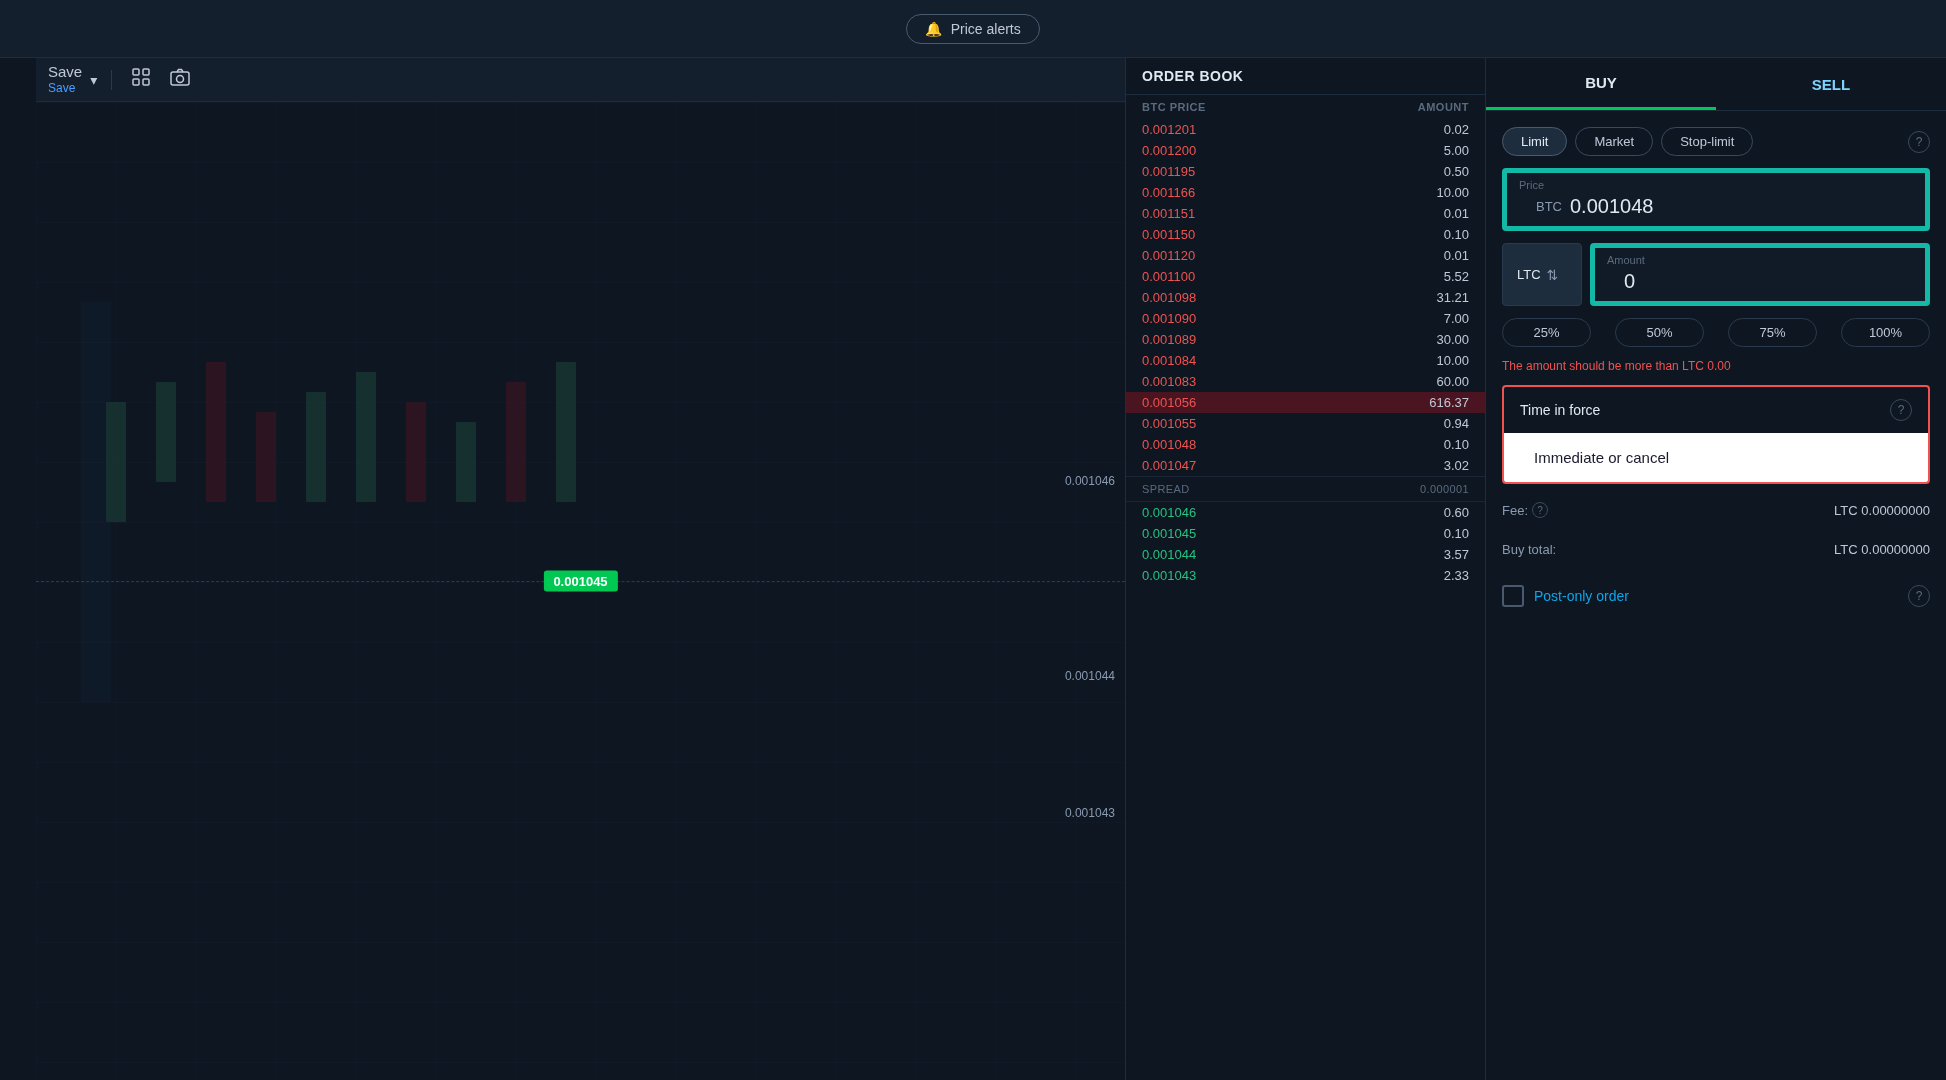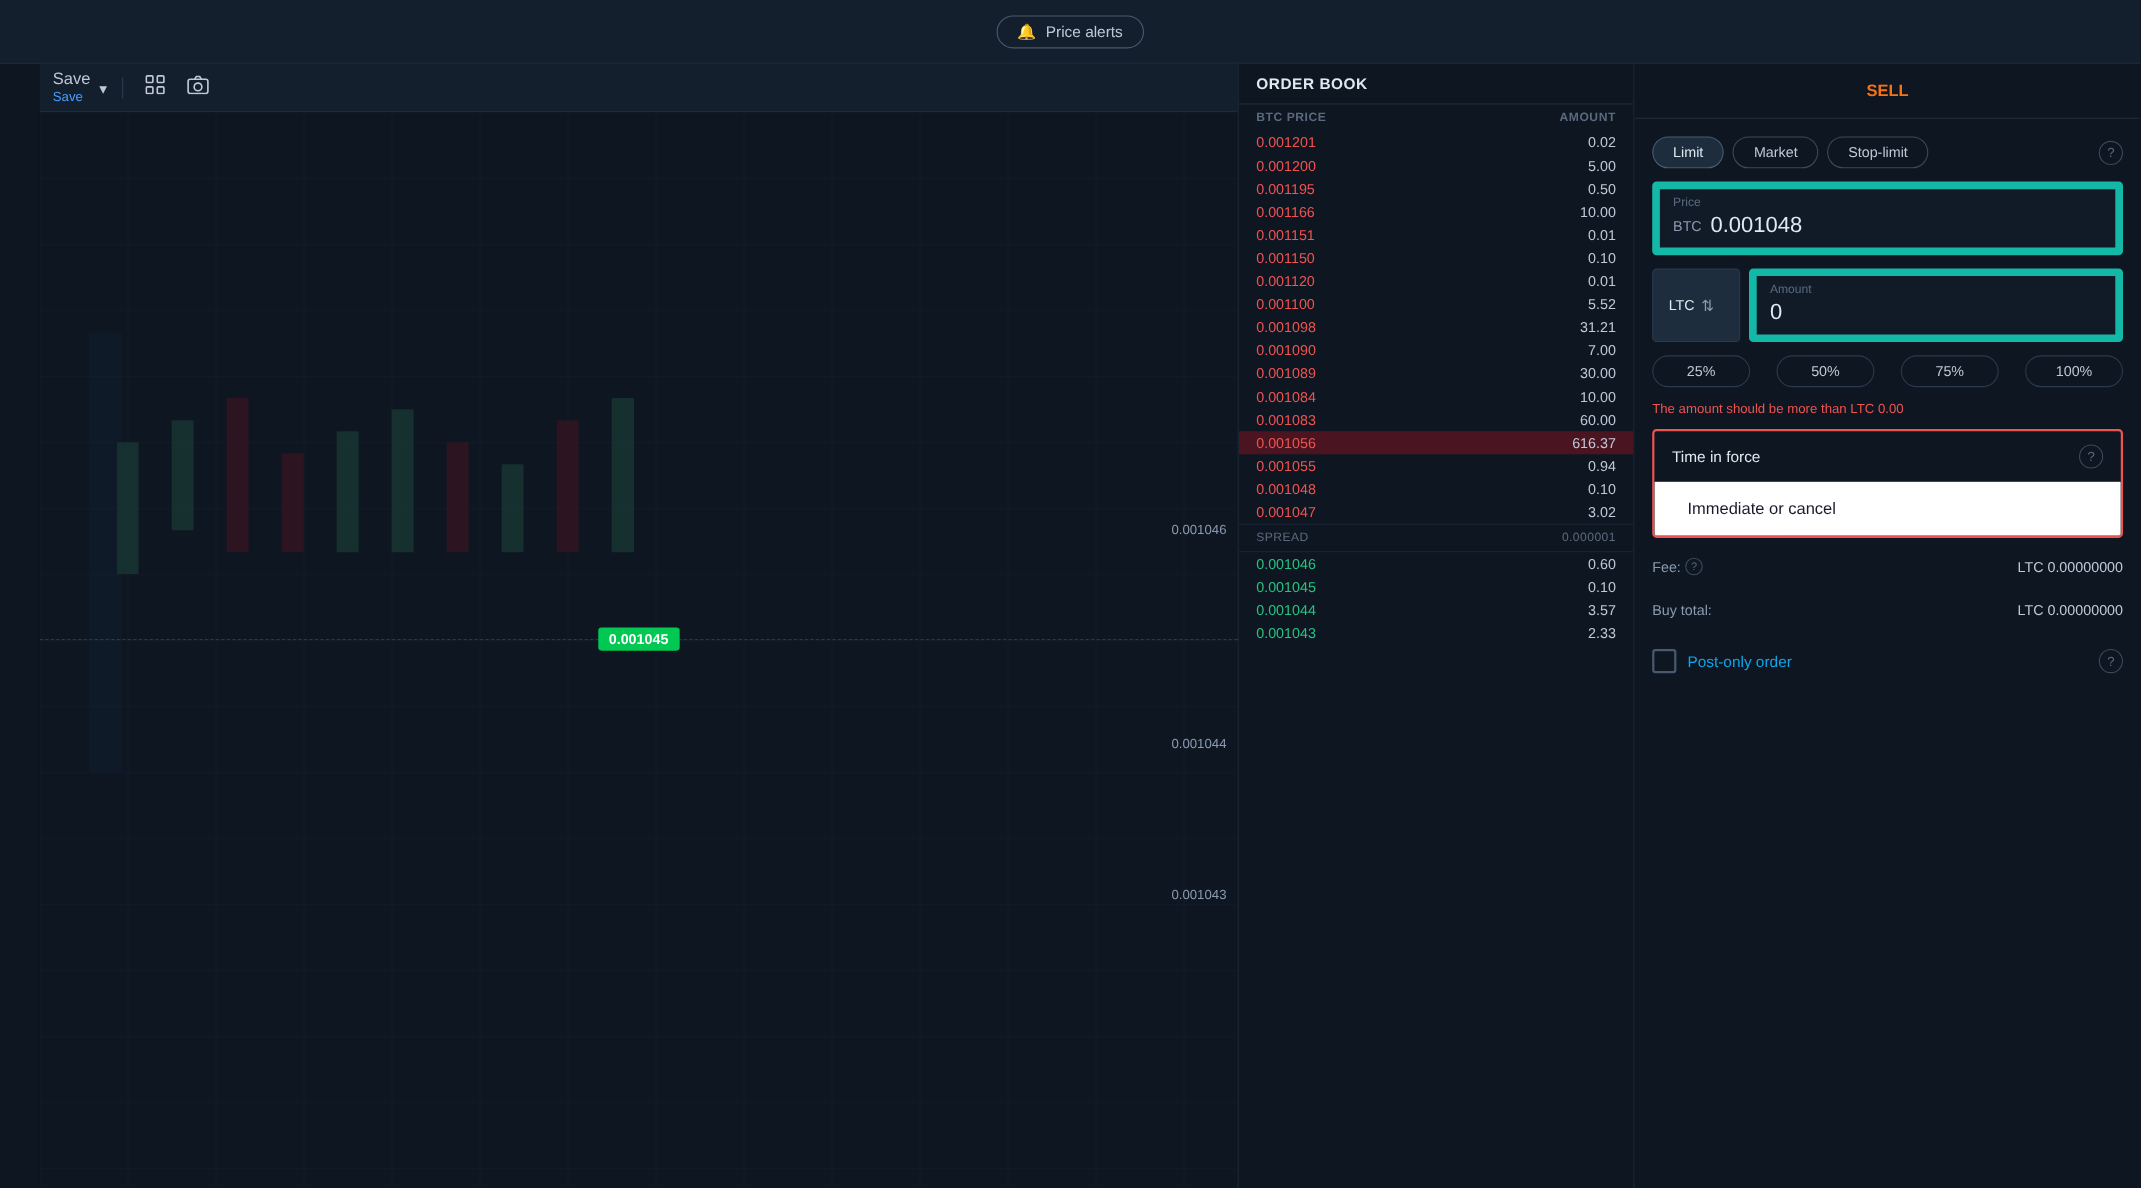--- a/index.html
+++ b/index.html
@@ -217,21 +217,21 @@
       cursor: pointer;
       background: none;
       border: none;
       color: #5a6a7e;
     }
     .tab-btn.active-buy {
       color: #e0e8f0;
       border-bottom: 3px solid #00c853;
     }
     .tab-btn.active-sell {
-      color: #f97316;
+      color: #7dd3fc;
     }
 
     .order-form {
       padding: 16px;
       display: flex;
       flex-direction: column;
       gap: 12px;
       flex: 1;
     }
 
@@ -263,23 +263,23 @@
       align-items: center;
       justify-content: center;
       color: #5a6a7e;
       font-size: 12px;
       cursor: pointer;
       margin-left: auto;
     }
 
     .input-group {
       position: relative;
-      border: 7px solid #14b8a6;
+      border: 5px solid #14b8a6;
       border-radius: 4px;
-      padding: 8px 12px;
+      padding: 8px 29px;
       background: #111b28;
     }
     .input-label {
       font-size: 11px;
       color: #5a6a7e;
       position: absolute;
       top: 6px;
       left: 12px;
     }
     .input-row {
@@ -598,20 +598,21 @@
         <div class="order-row">
           <span class="price-green">0.001043</span>
           <span class="amount-val">2.33</span>
         </div>
       </div>
   </div>
 
   <div class="right-panel">
 
     <div class="buy-sell-tabs">
+      <button class="tab-btn active-buy">BUY</button>
       <button class="tab-btn active-sell">SELL</button>
     </div>
 
     <div class="order-form">
 
       <div class="order-type-row">
         <button class="order-type-btn active">Limit</button>
         <button class="order-type-btn">Market</button>
         <button class="order-type-btn">Stop-limit</button>
         <div class="help-circle">?</div>

